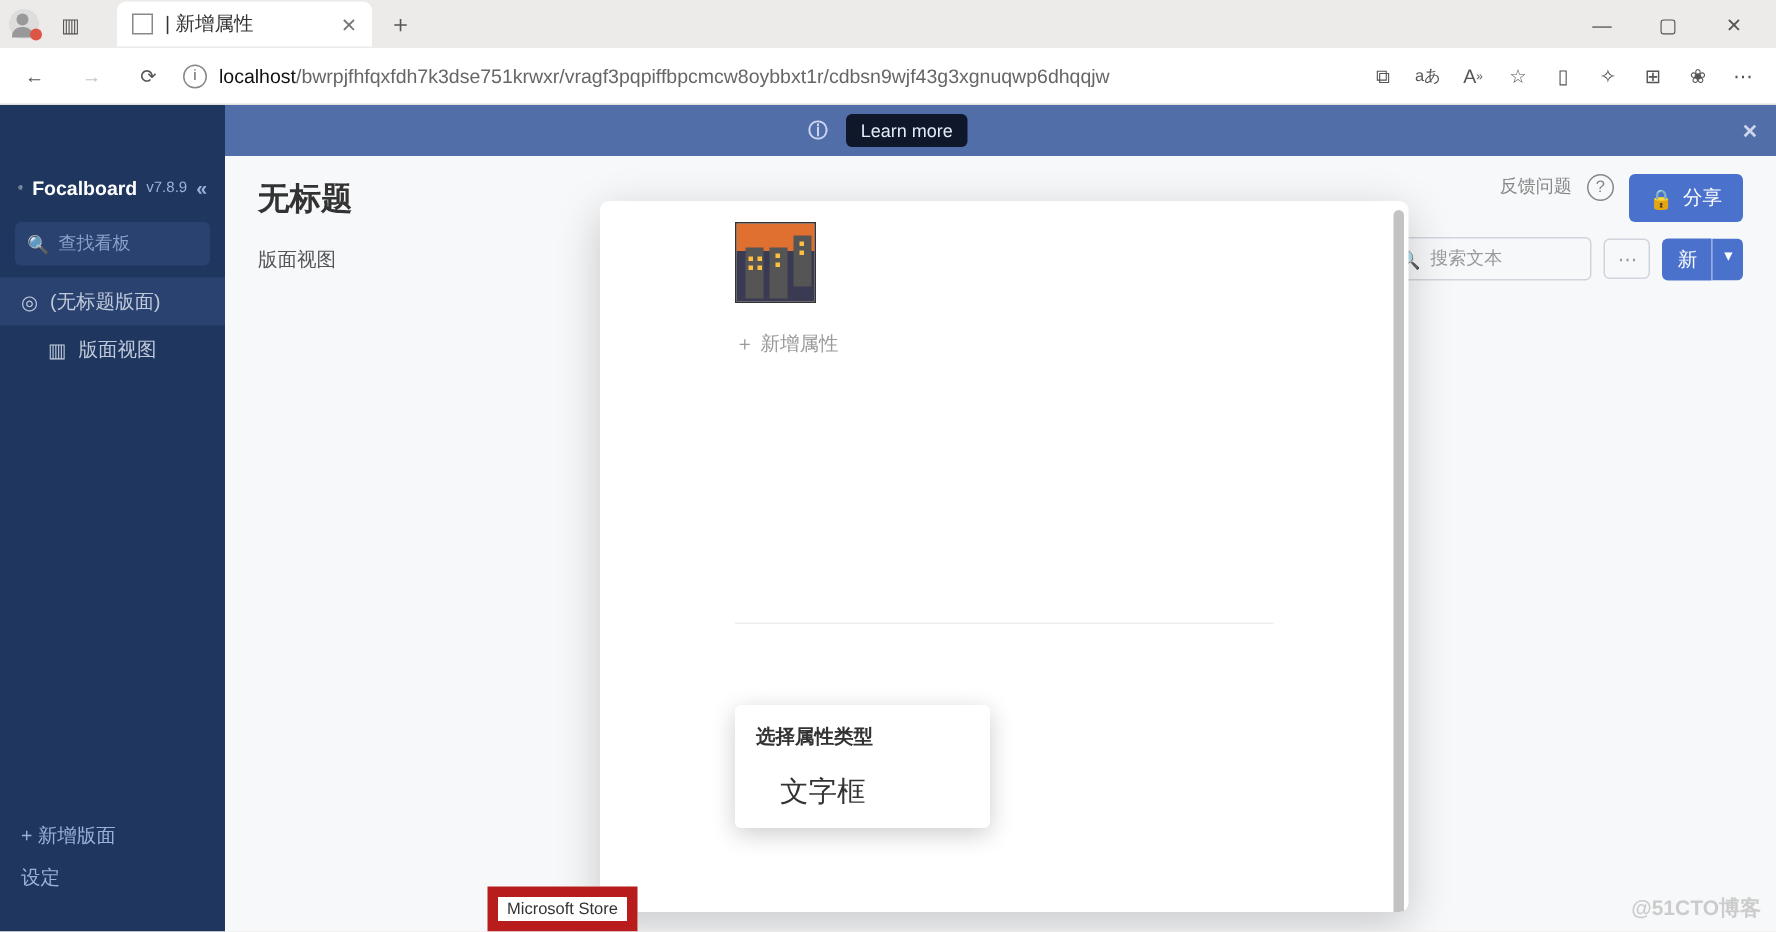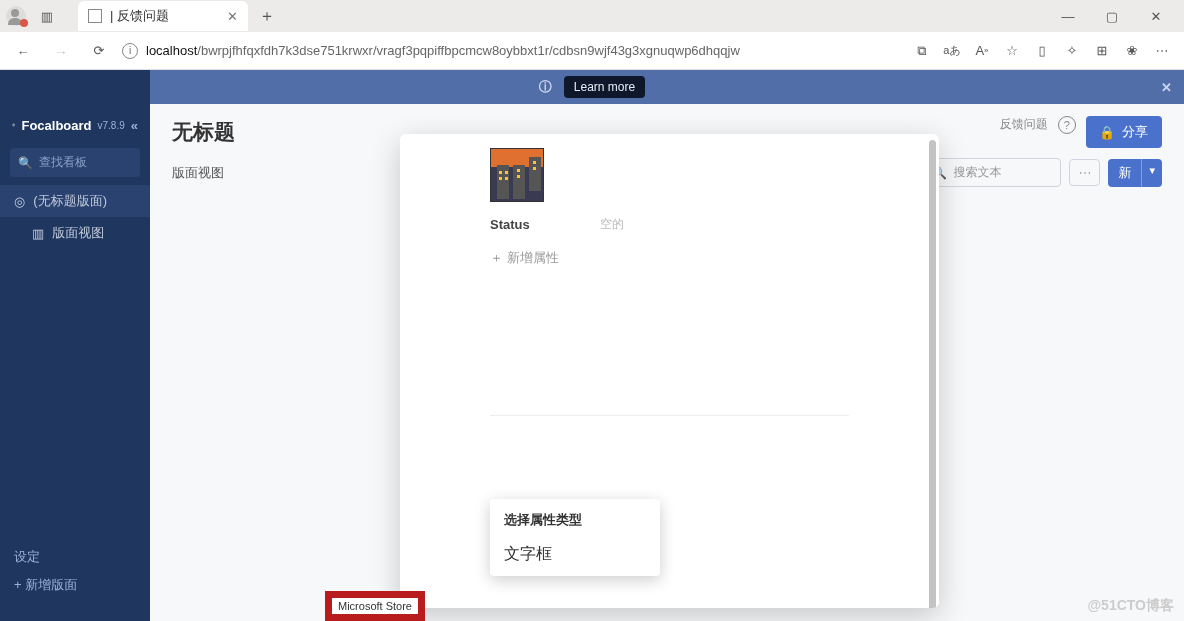--- a/index.html
+++ b/index.html
@@ -59,40 +59,40 @@
 .card-icon::after{content:"";position:absolute;left:8px;top:22px;width:3px;height:3px;background:#ffc040;box-shadow:0 6px #ffc040,6px 0 #ffc040,6px 6px #ffc040,18px -2px #ffc040,18px 4px #ffc040,34px -10px #ffc040,34px -4px #ffc040}
 .card-title{font-size:28px;font-weight:700;color:#c7c7c7;margin-bottom:18px}
 .prop-row{display:flex;align-items:center;padding:6px 0;font-size:13px}
 .prop-name{width:110px;font-weight:600;color:#444}
 .prop-val{color:#bbb;font-size:12px}
 .add-prop{color:#999;font-size:13px;padding:10px 0;display:flex;align-items:center;gap:4px}
 .hr{height:1px;background:#eee;margin:6px 0 6px 90px;width:calc(100% - 180px);position:relative}
 
 .menu{position:absolute;top:222px;left:0;width:170px;background:#fff;border-radius:4px;box-shadow:0 4px 16px rgba(0,0,0,.2);z-index:30;padding:4px 0}
 .menu-head{padding:8px 14px;font-size:13px;font-weight:600;color:#333}
-.menu-item{padding:7px 14px;font-size:16px;color:#333;cursor:pointer}
+.menu-item{padding:7px 30px;font-size:19px;color:#333;cursor:pointer}
 
 .taskbar-tag{position:absolute;bottom:0;left:325px;background:#fff;border:7px solid #b91c1c;padding:2px 6px;font-size:11px;z-index:40}
 .watermark{position:absolute;bottom:6px;right:10px;color:#ccc;font-size:14px;font-weight:600;z-index:2}
 </style>
 </head>
 <body>
 
 <div class="titlebar">
   <div class="left">
     <span style="width:20px;height:20px;border-radius:50%;background:#ddd;position:relative">
       <span style="position:absolute;left:5px;top:3px;width:8px;height:8px;border-radius:50%;background:#999"></span>
       <span style="position:absolute;left:2px;bottom:1px;width:14px;height:7px;border-radius:6px 6px 0 0;background:#999"></span>
       <span style="position:absolute;right:-2px;bottom:-1px;width:8px;height:8px;border-radius:50%;background:#d54;"></span>
     </span>
     <span class="nav-btn">▥</span>
     <div class="tab-strip">
       <div class="browser-tab">
         <span class="fav"></span>
-        <span>| 反馈问题</span>
+        <span>| 新增属性</span>
         <span style="margin-left:auto;color:#777">✕</span>
       </div>
       <div class="new-tab">＋</div>
     </div>
   </div>
   <div class="spacer"></div>
   <div class="win-btn">—</div>
   <div class="win-btn">▢</div>
   <div class="win-btn">✕</div>
 </div>
@@ -142,22 +142,22 @@
     </div>
     <div class="side-item active">
       <span>◎</span>
       <span>(无标题版面)</span>
     </div>
     <div class="side-sub">
       <span>▥</span>
       <span>版面视图</span>
     </div>
     <div class="side-bottom">
+      <div>+ 新增版面</div>
       <div>设定</div>
-      <div>+ 新增版面</div>
     </div>
   </div>
 
   <div class="main">
     <div class="main-header">
       <div class="board-title">无标题</div>
       <div class="header-right">
         <span class="feedback">反馈问题</span>
         <span class="help-ico">?</span>
         <div class="share-btn">
@@ -178,24 +178,20 @@
           <div class="new-btn">新</div>
           <div class="new-dd">▾</div>
         </div>
       </div>
     </div>
 
     <div class="card-modal">
       <div class="card-scroll"></div>
       <div class="card-content">
         <div class="card-icon"></div>
-        <div class="prop-row">
-          <div class="prop-name">Status</div>
-          <div class="prop-val">空的</div>
-        </div>
         <div class="add-prop">
           <span>＋</span>
           <span>新增属性</span>
         </div>
         <div style="position:relative">
           <div class="menu">
             <div class="menu-head">选择属性类型</div>
             <div class="menu-item">文字框</div>
 
           </div>

